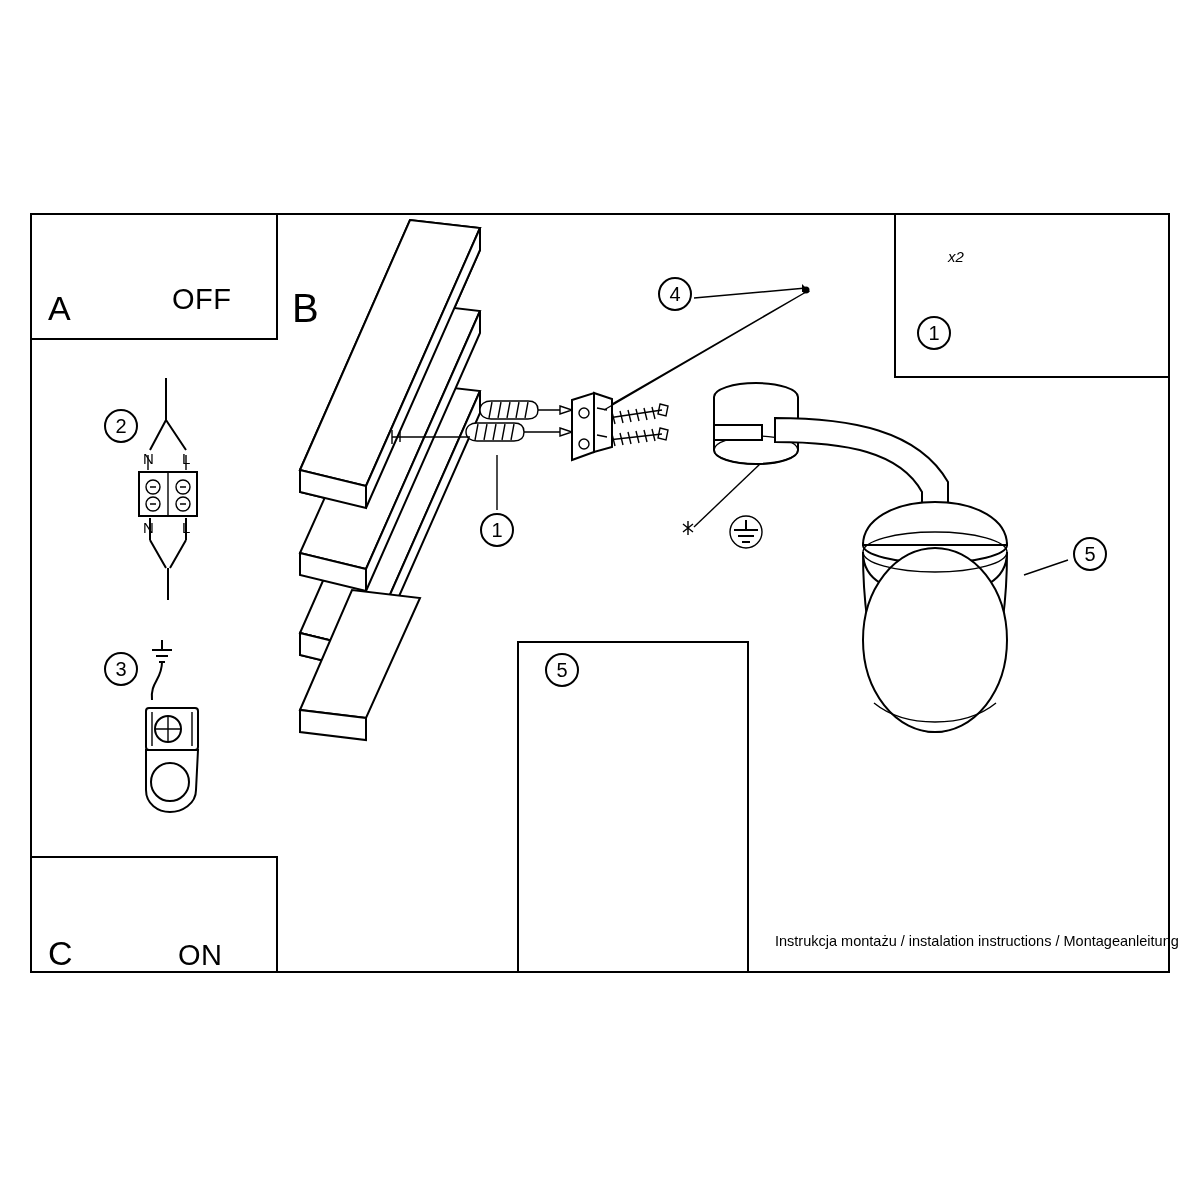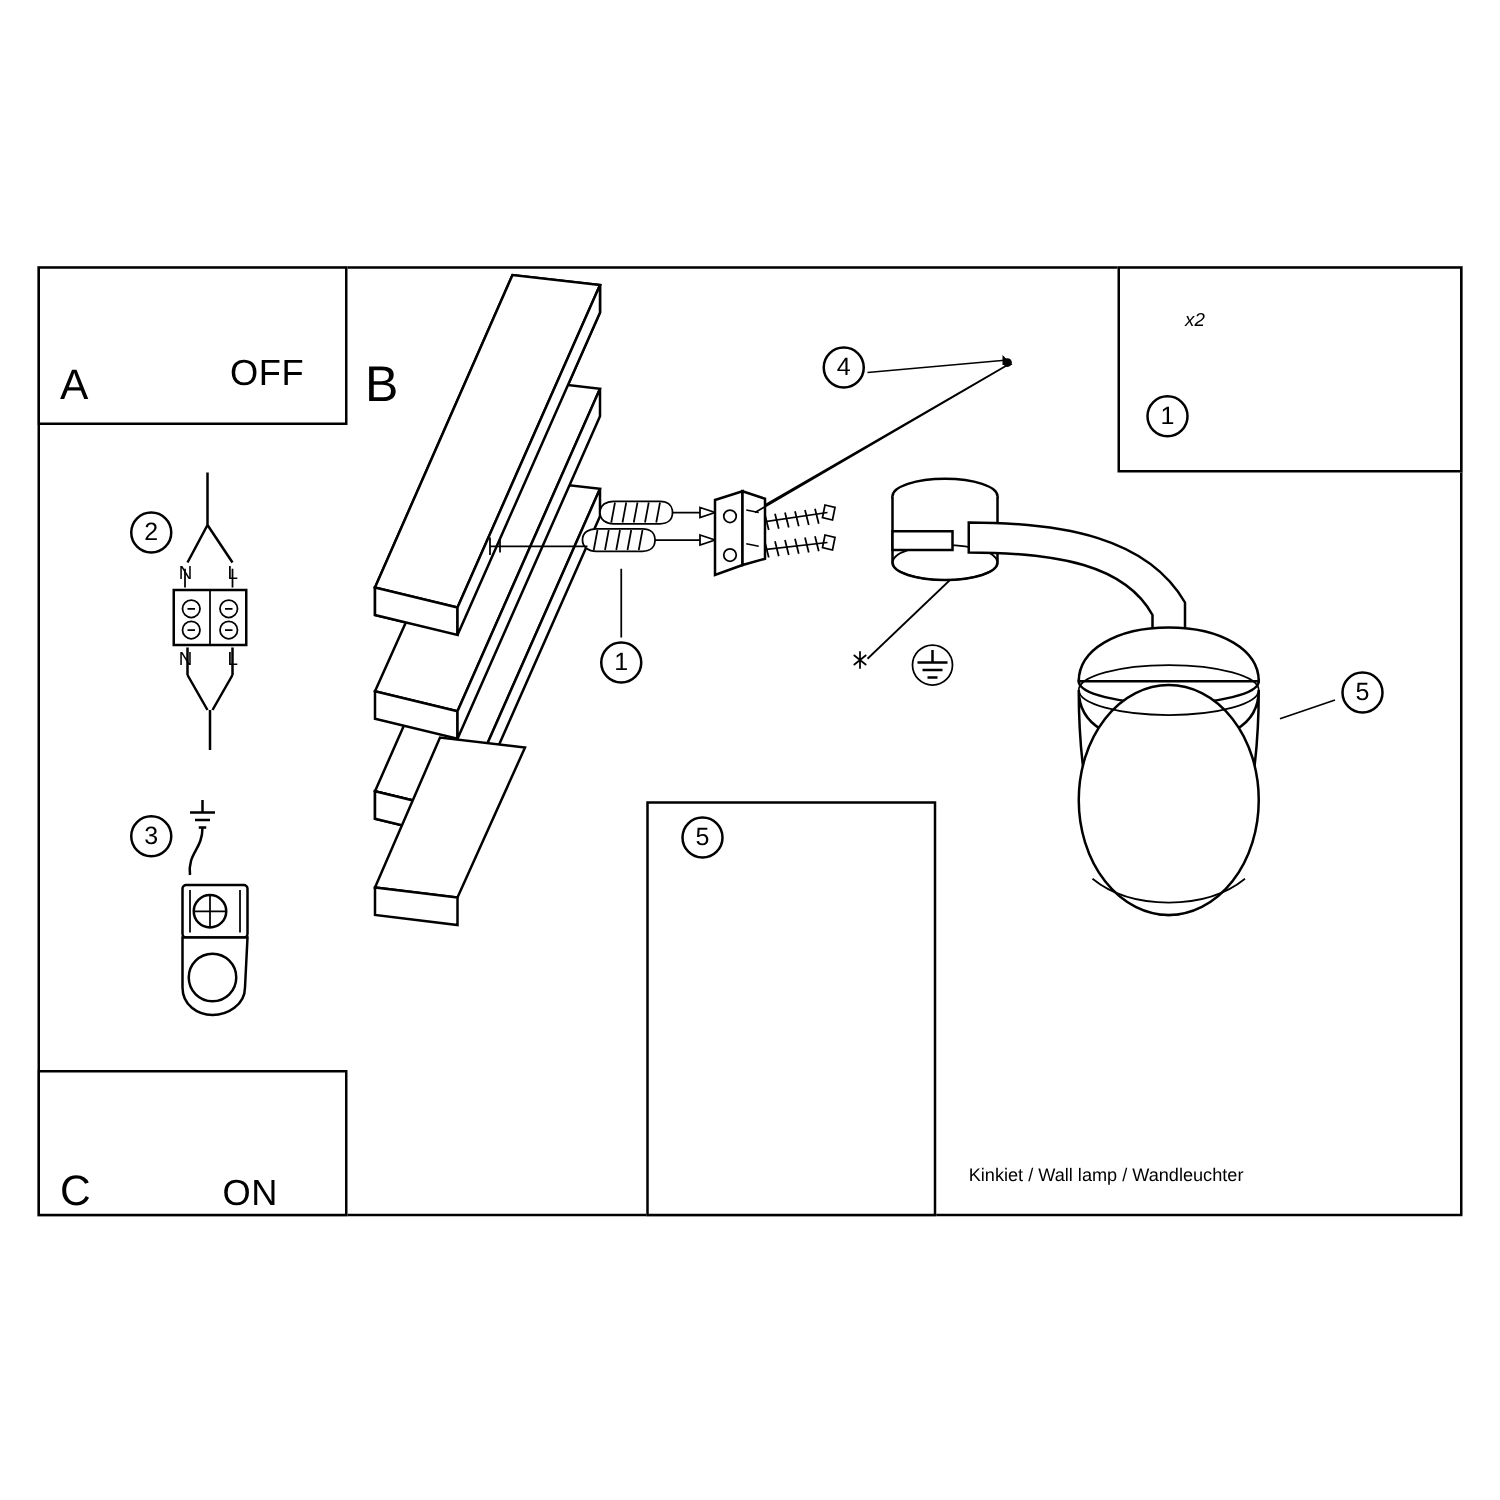--- a/index.html
+++ b/index.html
@@ -48,21 +48,21 @@
   }
   .letter-a { left: 48px;  top: 291px; }
   .letter-b { left: 292px; top: 288px; font-size: 40px; }
   .letter-c { left: 48px;  top: 936px; }
 
   .word {
     position: absolute;
     font-size: 29px;
     letter-spacing: 0.5px;
   }
-  .word-off { left: 172px; top: 283px; margin-left: 12px; }
+  .word-off { left: 172px; top: 283px; }
   .word-on  { left: 178px; top: 939px; }
 
   .bubble {
     position: absolute;
     width: 34px;
     height: 34px;
     border: 2px solid #000000;
     border-radius: 50%;
     box-sizing: border-box;
     font-size: 20px;
@@ -319,16 +319,16 @@
   <div class="bubble b5b">5</div>
 
   <div class="x2label">x2</div>
 
   <div style="position:absolute;left:143px;top:450px;font-size:15px;">N</div>
   <div style="position:absolute;left:182px;top:450px;font-size:15px;">L</div>
   <div style="position:absolute;left:143px;top:519px;font-size:15px;">N</div>
   <div style="position:absolute;left:182px;top:519px;font-size:15px;">L</div>
 
   <div class="caption">
-    <div>Kinkiet / Wall lamp / Wandleuchter</div>
+    <div>Instrukcja montażu / instalation instructions / Montageanleitung</div>
   </div>
 
 </div>
 
 </body></html>

